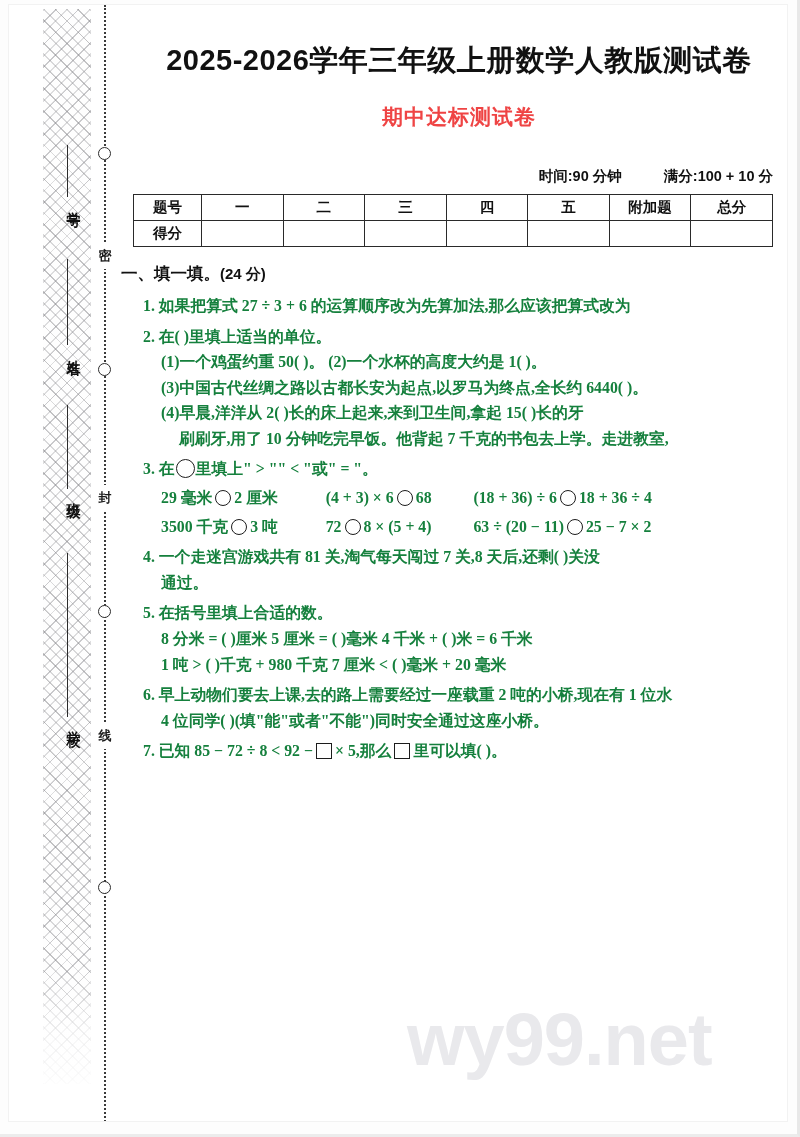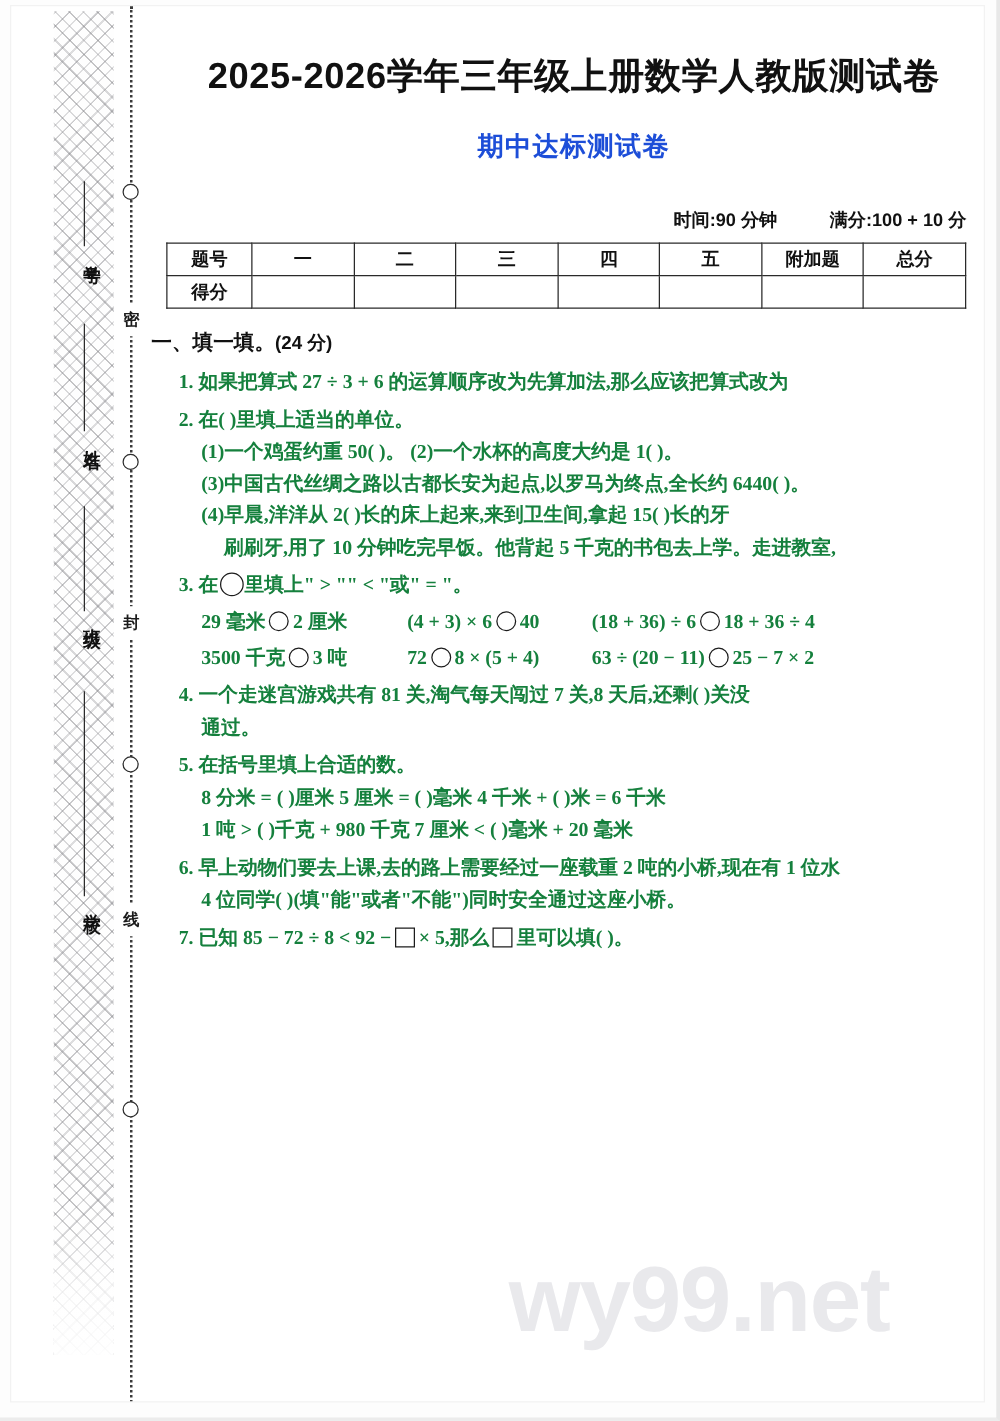--- a/index.html
+++ b/index.html
@@ -132,21 +132,21 @@
     color: #111;
     margin: 22px 0 0 0;
     white-space: nowrap;
   }
   #title-sub {
     font-family: "Liberation Sans", sans-serif;
     font-size: 21px;
     font-weight: 700;
     letter-spacing: 1px;
     text-align: center;
-    color: #1d4ed8;
+    color: #ef4444;
     margin: 22px 0 0 0;
   }
 
   #meta-row {
     margin: 36px 0 8px 0;
     text-align: right;
     padding-right: 18px;
     font-family: "Liberation Sans", sans-serif;
     font-size: 14.5px;
     font-weight: 700;
@@ -321,30 +321,30 @@
 
         <div class="q">
           <span class="ln ind1"><span>1.</span> <span>如果把算式 27 ÷ 3 + 6 的运算顺序改为先算加法,那么应该把算式改为</span></span>
         </div>
 
         <div class="q">
           <span class="ln ind1"><span>2.</span> <span>在(        )里填上适当的单位。</span></span>
           <span class="ln ind2">(1)一个鸡蛋约重 50(        )。        (2)一个水杯的高度大约是 1(        )。</span>
           <span class="ln ind2">(3)中国古代丝绸之路以古都长安为起点,以罗马为终点,全长约 6440(        )。</span>
           <span class="ln ind2">(4)早晨,洋洋从 2(        )长的床上起来,来到卫生间,拿起 15(        )长的牙</span>
-          <span class="ln ind3">刷刷牙,用了 10 分钟吃完早饭。他背起 5 千克的书包去上学。走进教室,</span>
+          <span class="ln ind3">刷刷牙,用了 10 分钟吃完早饭。他背起 7 千克的书包去上学。走进教室,</span>
         </div>
 
         <div class="q">
           <span class="ln ind1"><span>3.</span> <span>在</span><span class="circ-lg"></span><span>里填上" &gt; "" &lt; "或" = "。</span></span>
 
           <span class="ln ind2 cmp-row">
             <span class="cmp-cell"><span>29 毫米</span><span class="circ"></span><span>2 厘米</span></span>
             <span class="cmp-gap-a"></span>
-            <span class="cmp-cell"><span>(4 + 3) × 6</span><span class="circ"></span><span>40</span></span>
+            <span class="cmp-cell"><span>(4 + 3) × 6</span><span class="circ"></span><span>68</span></span>
             <span class="cmp-gap-b"></span>
             <span class="cmp-cell"><span>(18 + 36) ÷ 6</span><span class="circ"></span><span>18 + 36 ÷ 4</span></span>
           </span>
 
           <span class="ln ind2 cmp-row">
             <span class="cmp-cell"><span>3500 千克</span><span class="circ"></span><span>3 吨</span></span>
             <span class="cmp-gap-a"></span>
             <span class="cmp-cell"><span>72</span><span class="circ"></span><span>8 × (5 + 4)</span></span>
             <span class="cmp-gap-b"></span>
             <span class="cmp-cell"><span>63 ÷ (20 − 11)</span><span class="circ"></span><span>25 − 7 × 2</span></span>

